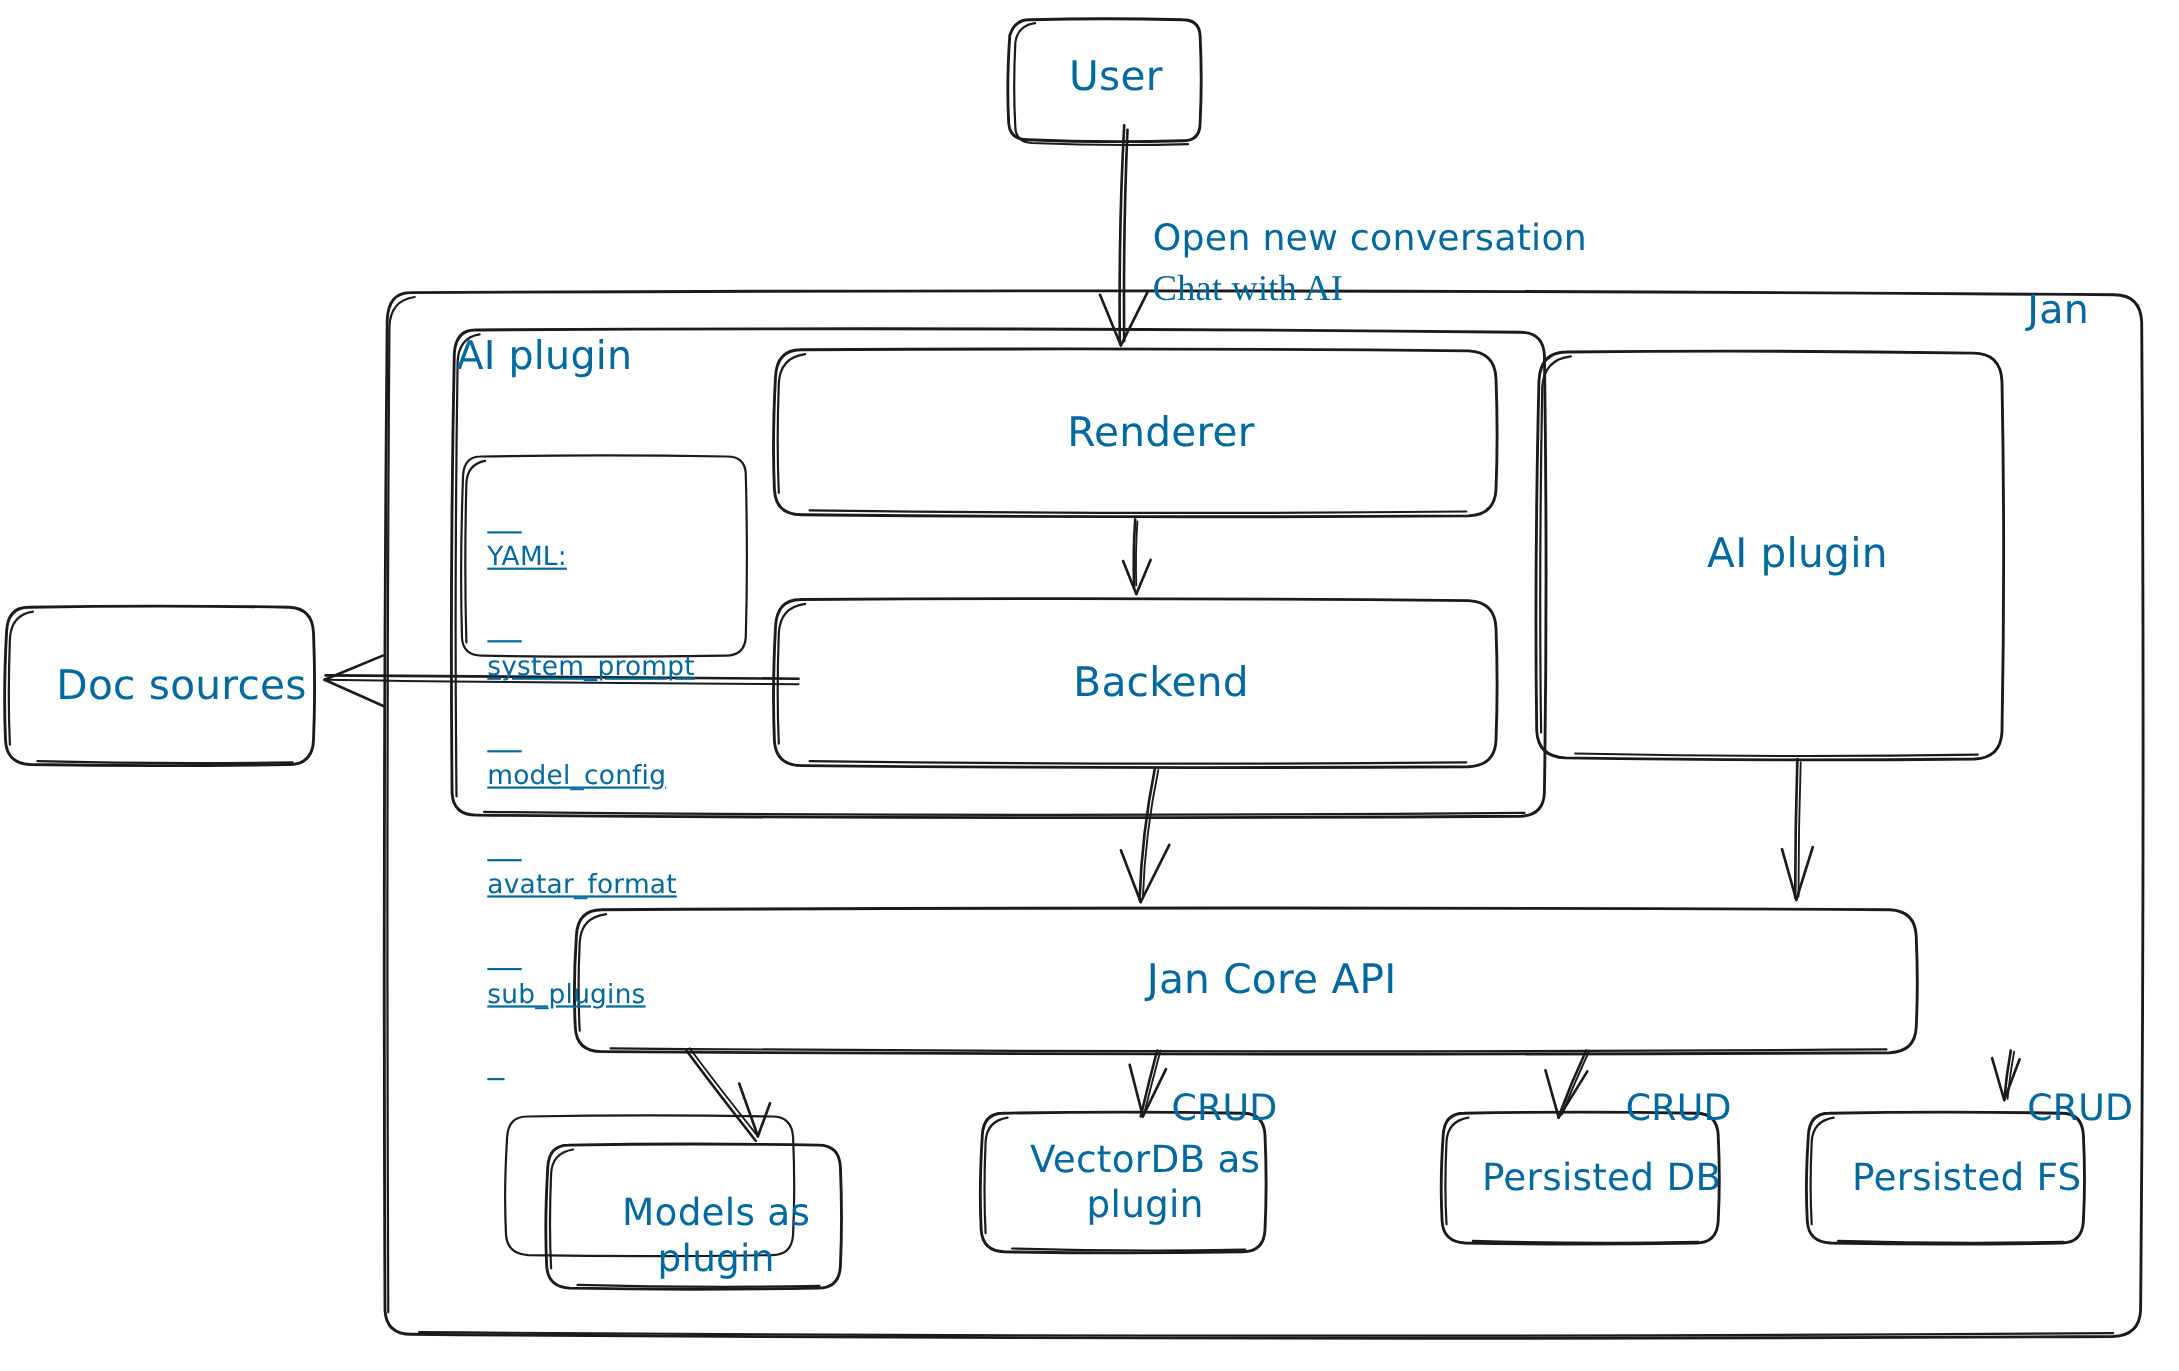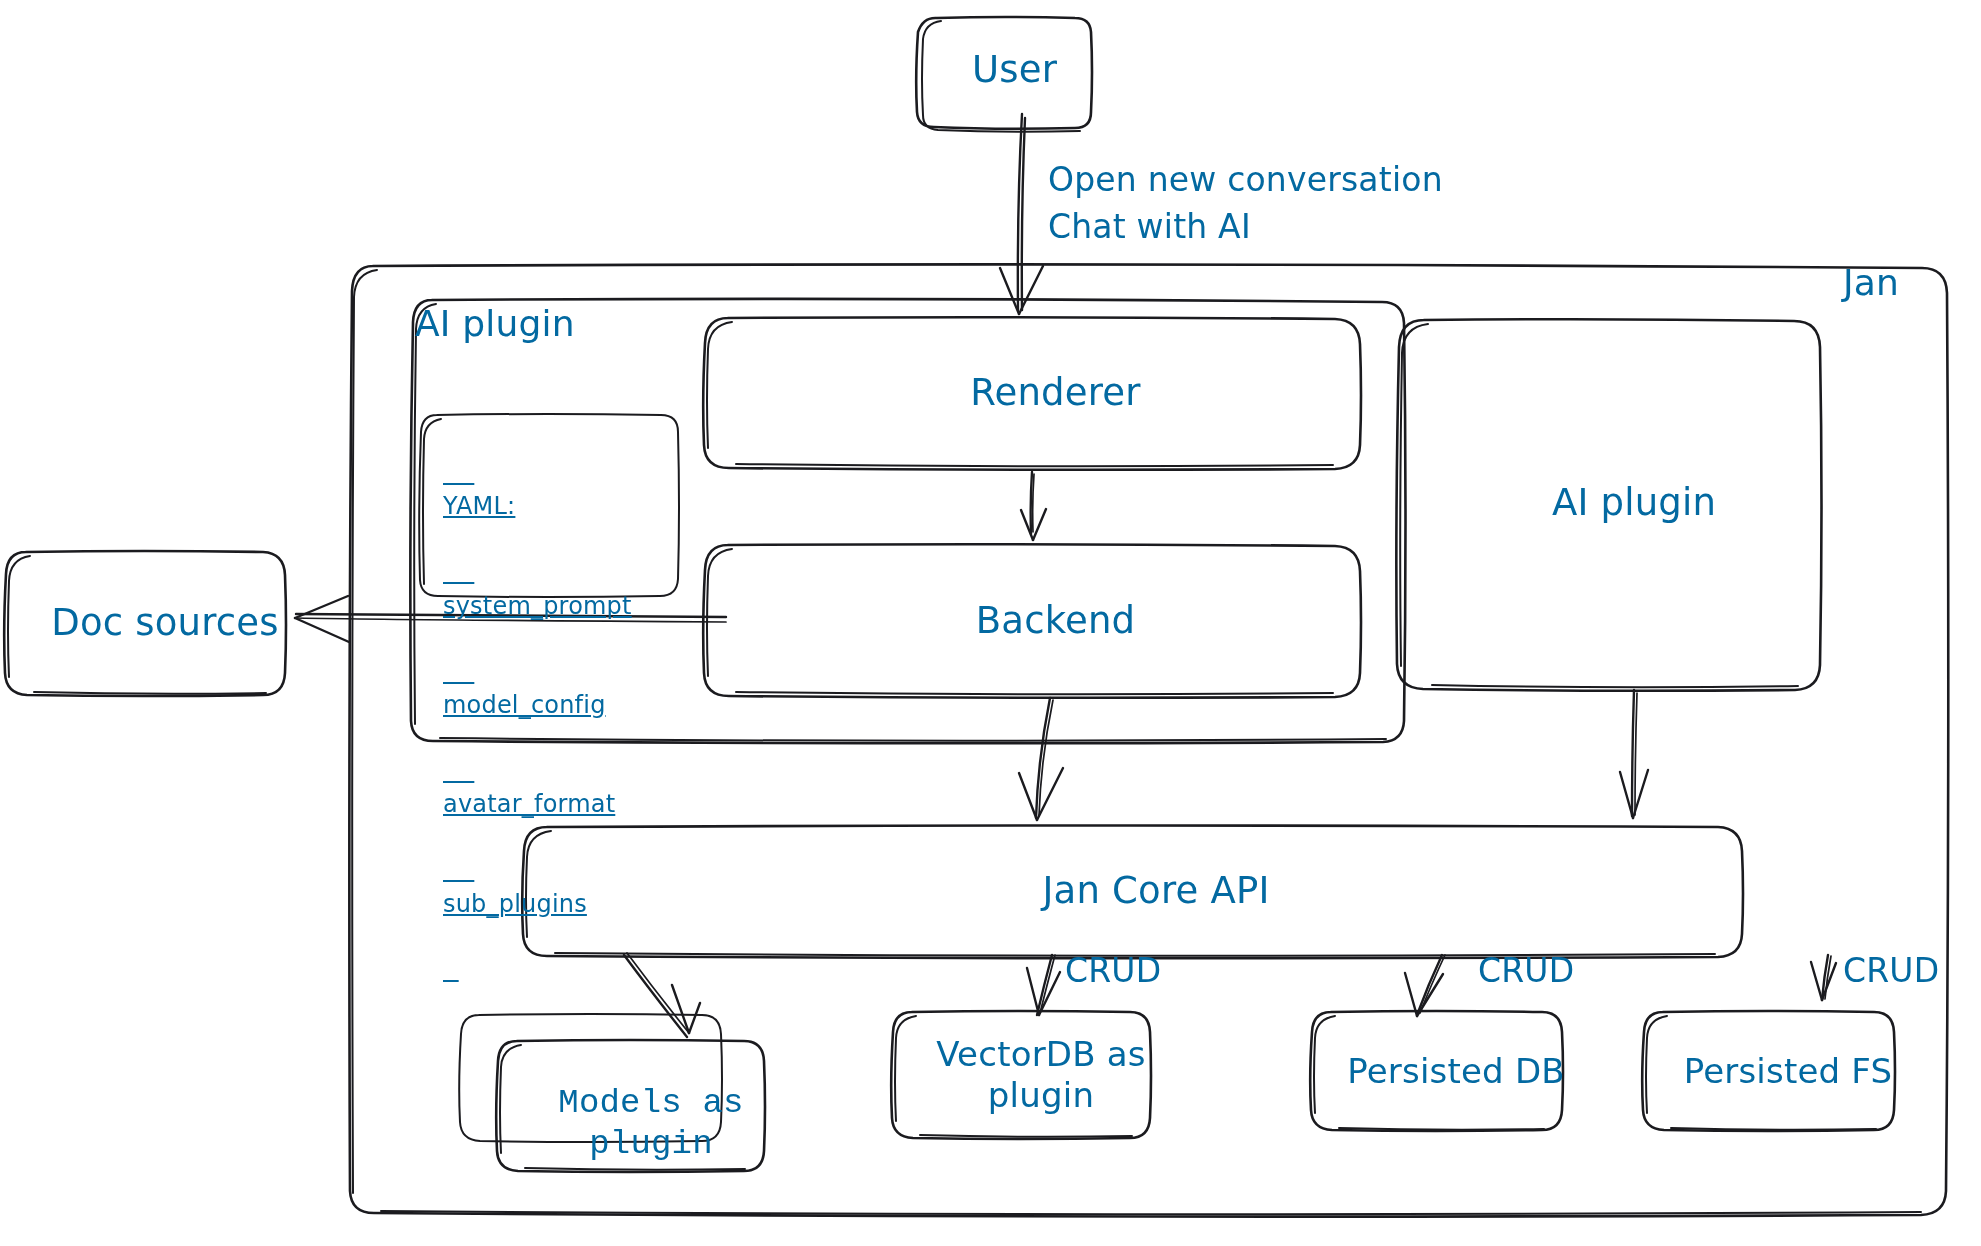--- a/index.html
+++ b/index.html
@@ -18,21 +18,21 @@
     white-space:pre;
     line-height:1.22;
     letter-spacing:0.2px;
     pointer-events:none;
   }
   .centered{
     display:flex;align-items:center;justify-content:center;text-align:center;
   }
   .node-title{font-size:37px;}
   .group-title{font-size:36px;}
-  .edge-label{font-size:33px;}
+  .edge-label{font-size:33px;margin-top:36px;}
   .yaml-text{font-size:24px;line-height:1.38;text-decoration:underline;}
   .small-node{font-size:34px;}
 </style>
 </head>
 <body>
 
 <div id="stage">
 
   <svg id="canvas" viewBox="0 0 1981 1246" xmlns="http://www.w3.org/2000/svg">
     <defs>
@@ -206,29 +206,29 @@
   <div class="lbl centered node-title" style="left:728px;top:320px;width:655px;height:145px;">Renderer</div>
 
   <div class="lbl centered node-title" style="left:728px;top:548px;width:655px;height:145px;">Backend</div>
 
   <div class="lbl centered node-title" style="left:1424px;top:322px;width:420px;height:362px;">AI plugin</div>
 
   <div class="lbl centered node-title" style="left:26px;top:554px;width:278px;height:138px;">Doc sources</div>
 
   <div class="lbl centered node-title" style="left:547px;top:829px;width:1218px;height:124px;">Jan Core API</div>
 
-  <div class="lbl centered small-node" style="left:517px;top:1043px;width:268px;height:162px;font-family:Liberation Mono, monospace;">Models as<br>plugin</div>
+  <div class="lbl centered small-node" style="left:517px;top:1043px;width:268px;height:162px;">Models as<br>plugin</div>
 
   <div class="lbl centered small-node" style="left:912px;top:1014px;width:258px;height:122px;">VectorDB as<br>plugin</div>
 
   <div class="lbl centered small-node" style="left:1331px;top:1014px;width:250px;height:116px;">Persisted DB</div>
 
   <div class="lbl centered small-node" style="left:1663px;top:1014px;width:250px;height:116px;">Persisted FS</div>
 
   <div class="lbl edge-label" style="left:1048px;top:160px;">Open new conversation</div>
-  <div class="lbl edge-label" style="left:1048px;top:207px;">Chat with AI</div>
+  <div class="lbl edge-label" style="left:1048px;top:207px;font-family:Liberation Serif, serif;">Chat with AI</div>
 
 
   <div class="lbl edge-label" style="left:1065px;top:951px;">CRUD</div>
   <div class="lbl edge-label" style="left:1478px;top:951px;">CRUD</div>
   <div class="lbl edge-label" style="left:1843px;top:951px;">CRUD</div>
 
 </div>
 
 </body></html>

